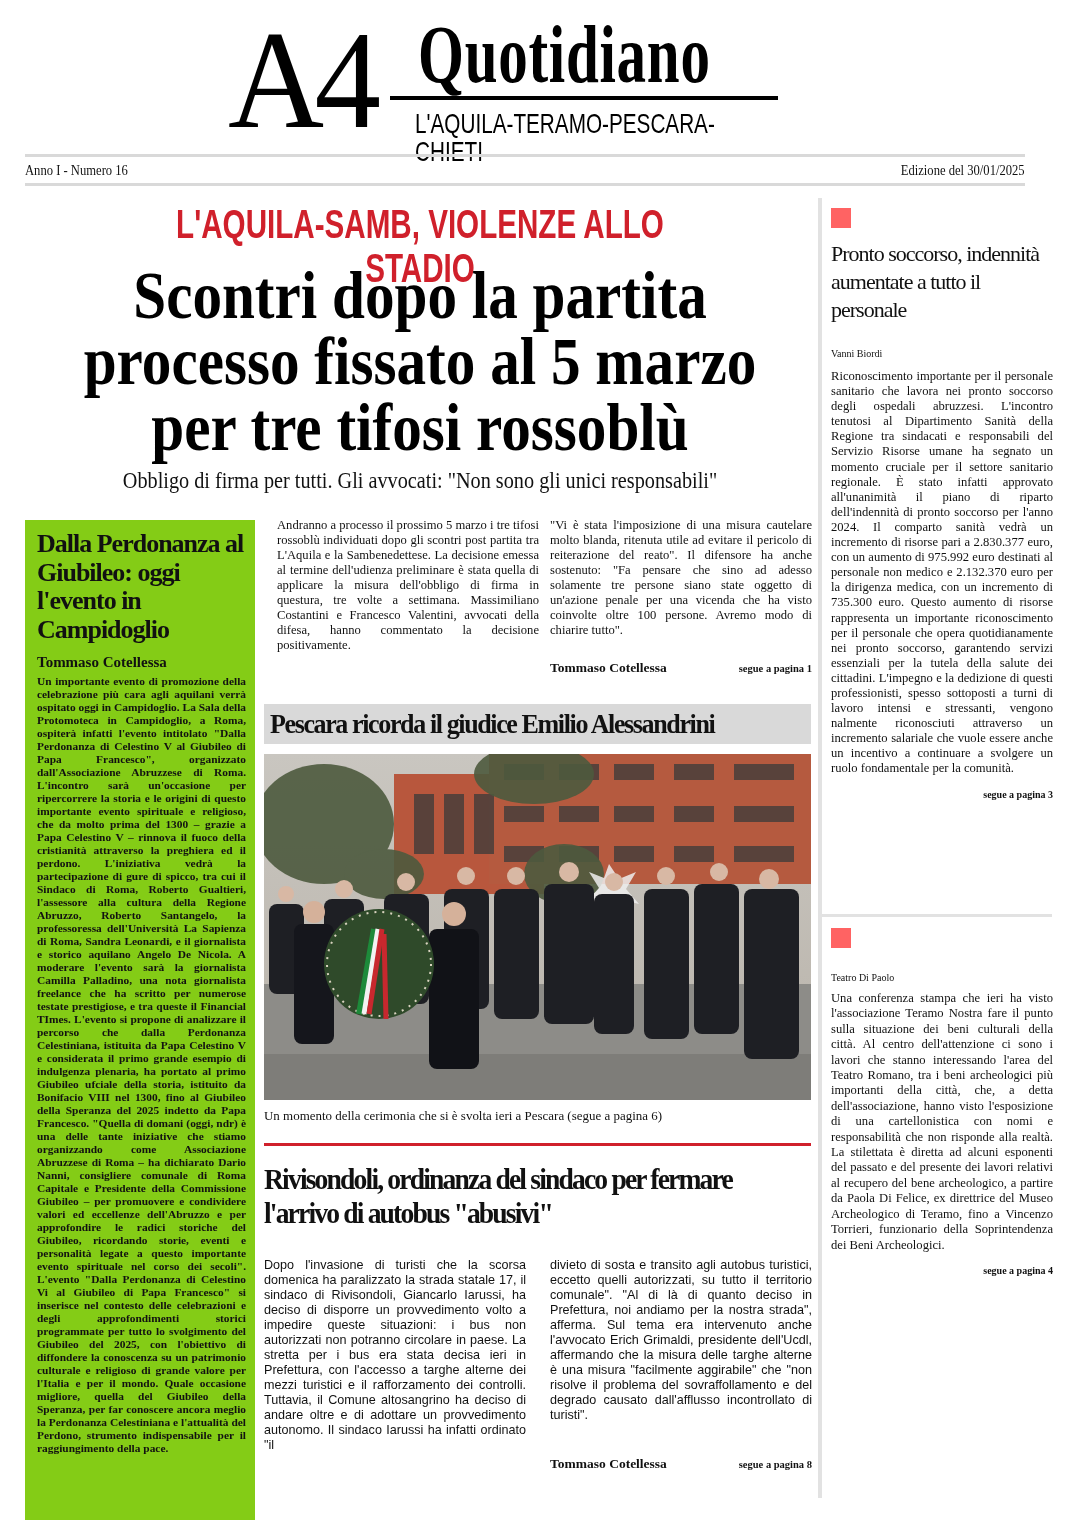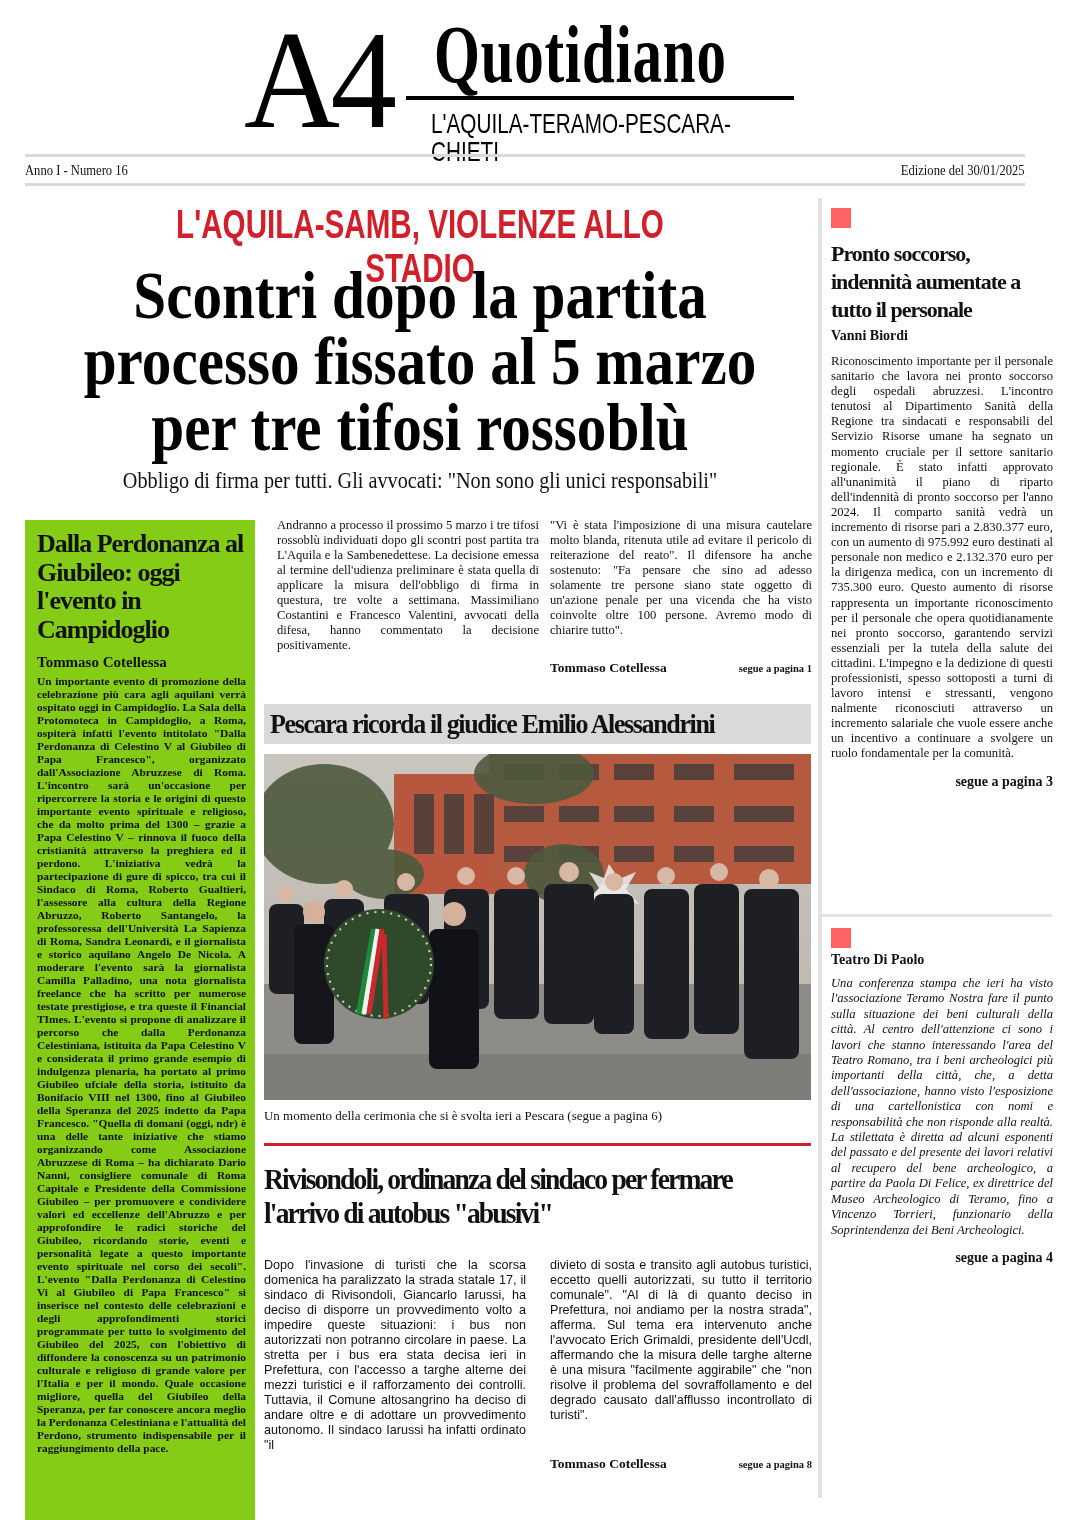--- a/index.html
+++ b/index.html
@@ -1,20 +1,20 @@
 <!DOCTYPE html>
 <html><head>
 <meta charset="utf-8">
 <style>
   * { box-sizing: border-box; margin: 0; padding: 0; }
   html, body { width: 1074px; height: 1520px; background: #ffffff; overflow: hidden; }
   body { position: relative; font-family: "DejaVu Serif", serif; color: #111; }
 
   
-  .masthead { position: absolute; left: 16px; top: 0; width: 858px; height: 150px; }
+  .masthead { position: absolute; left: 0; top: 0; width: 858px; height: 150px; }
   .logo-a4 { position: absolute; left: 228px; top: 10px; font-family: "Liberation Serif", serif; font-size: 140px; line-height: 140px; letter-spacing: -10px; color: #000; transform: scaleX(0.95); transform-origin: left top; }
   .logo-title { position: absolute; left: 418px; top: 14px; font-family: "Liberation Serif", serif; font-weight: bold; font-size: 82px; line-height: 82px; color: #000; transform: scaleX(0.72); transform-origin: left top; letter-spacing: 1px; }
   .logo-rule { position: absolute; left: 390px; top: 96px; width: 388px; height: 4px; background: #000; }
   .logo-sub { position: absolute; left: 415px; top: 110px; font-family: "Liberation Sans", sans-serif; font-size: 28px; line-height: 28px; color: #000; transform: scaleX(0.74); transform-origin: left top; letter-spacing: 0px; }
 
   .info-bar-top { position: absolute; left: 25px; top: 154px; width: 1000px; height: 3px; background: #d9d9d9; }
   .info-bar-bottom { position: absolute; left: 25px; top: 183px; width: 1000px; height: 3px; background: #d9d9d9; }
   .issue { position: absolute; left: 25px; top: 163px; font-family: "Liberation Serif", serif; font-size: 14px; transform: scaleX(0.9); transform-origin: left top; }
   .edition { position: absolute; right: 49px; top: 163px; font-family: "Liberation Serif", serif; font-size: 14px; transform: scaleX(0.9); transform-origin: right top; }
 
@@ -53,26 +53,26 @@
   .riv-byline .author { font-size: 13.5px; }
   .riv-byline .cont { font-size: 10.5px; }
 
   
   .side-rule { position: absolute; left: 818px; top: 198px; width: 4px; height: 1300px; background: #e2e2e2; }
   .side-bottom-rule1 { position: absolute; left: 822px; top: 914px; width: 230px; height: 3px; background: #e2e2e2; }
   .side-block { position: absolute; left: 831px; width: 222px; }
   .side-block.b1 { top: 208px; }
   .side-block.b2 { top: 928px; }
   .red-square { width: 20px; height: 20px; background: #ff6363; }
-  .side-block .title { font-family: "Liberation Serif", serif; font-weight: bold; font-size: 22px; line-height: 28px; letter-spacing: -1px; margin-top: 12px; }
+  .side-block .title { font-family: "Liberation Serif", serif; font-weight: normal; font-size: 22px; line-height: 28px; letter-spacing: -1px; margin-top: 12px; }
   .side-block.b2 .title { font-size: 24px; line-height: 29px; }
-  .side-block .author { font-family: "Liberation Serif", serif; font-weight: bold; font-size: 14px; margin-top: 4px; }
+  .side-block .author { font-family: "Liberation Serif", serif; font-weight: normal; font-size: 10px; margin-top: 24px; }
   .side-block .body { font-family: "Liberation Serif", serif; font-size: 12.6px; line-height: 15.1px; text-align: justify; margin-top: 10px; }
-  .side-block .cont { font-family: "Liberation Serif", serif; font-weight: bold; font-size: 14px; text-align: right; margin-top: 12px; }
-  .side-block.b2 .body { margin-top: 8px; line-height: 15.4px; font-style: italic; }
+  .side-block .cont { font-family: "Liberation Serif", serif; font-weight: bold; font-size: 10px; text-align: right; margin-top: 12px; }
+  .side-block.b2 .body { margin-top: 8px; line-height: 15.4px; }
 </style>
 </head>
 <body>
 
 <header class="masthead">
   <div class="logo-a4">A4</div>
   <div class="logo-title">Quotidiano</div>
   <div class="logo-rule"></div>
   <div class="logo-sub">L'AQUILA-TERAMO-PESCARA-CHIETI</div>
 </header>

